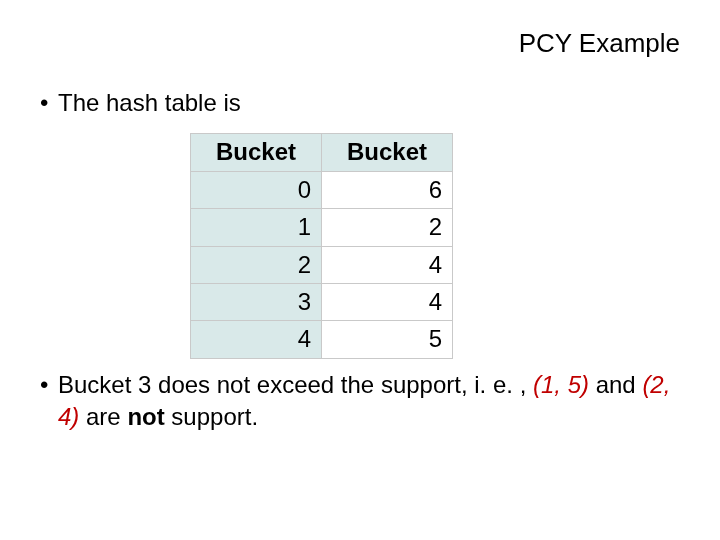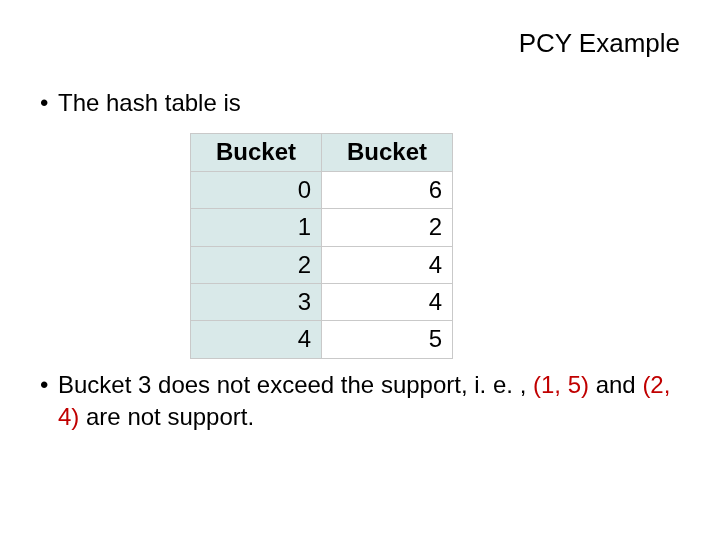--- a/index.html
+++ b/index.html
@@ -53,22 +53,22 @@
   }
   table.hash th {
     background: #d9e9e9;
     text-align: center;
     font-weight: 700;
     margin-left: 8px;
   }
   table.hash td.bk {
     background: #d9e9e9;
   }
-  .pair { color: #c00000; }
-  .strong { font-weight: 400; }
+  .pair { color: #c00000; font-style: italic; }
+  .strong { font-weight: 700; }
 </style>
 </head>
 <body>
 
 <div class="slide">
 
   <div class="title">PCY Example</div>
 
   <div class="bullets">
 

